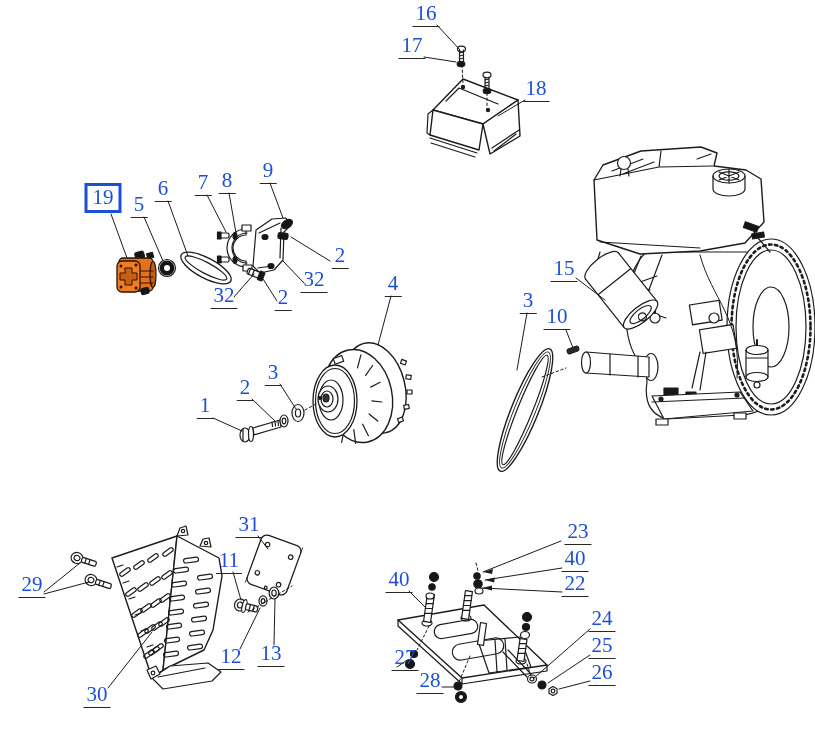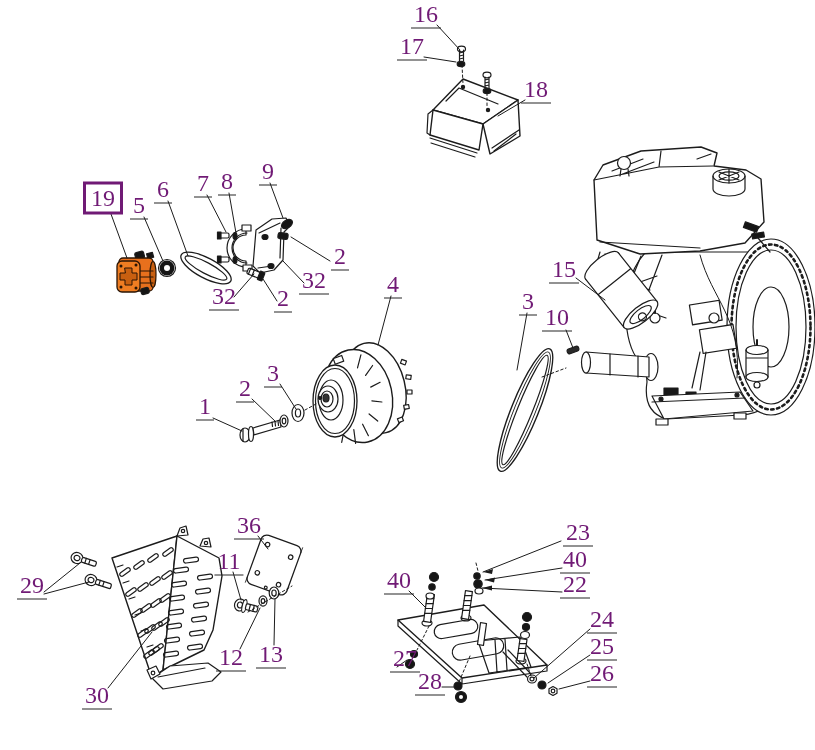--- a/index.html
+++ b/index.html
@@ -1,22 +1,22 @@
 <!DOCTYPE html>
 <html><head>
 <meta charset="utf-8">
 <style>
   html,body{margin:0;padding:0;background:#ffffff;}
   .stage{position:relative;width:815px;height:750px;background:#ffffff;overflow:hidden;
          font-family:"Liberation Serif", serif;}
   .stage svg{position:absolute;left:0;top:0;}
-  .lbl{position:absolute;transform:translate(-50%,-50%);font-size:24px;line-height:1;
-       color:#701a75;border-bottom:1.6px solid #262626;padding:0 3px 2px 3px;
+  .lbl{position:absolute;transform:translate(-50%,-50%);font-size:21px;line-height:1;
+       color:#1d4ed8;border-bottom:1.6px solid #262626;padding:0 3px 2px 3px;
        background:transparent;user-select:none;cursor:pointer;}
-  .lbl.boxed{border:3px solid #701a75;padding:1px 5px 2px 5px;}
+  .lbl.boxed{border:3px solid #1d4ed8;padding:1px 5px 2px 5px;}
 </style>
 </head>
 <body>
 
 <div class="stage">
 
 <svg width="815" height="750" viewBox="0 0 815 750">
 <g stroke="#1c1c1c" stroke-width="1.2" fill="none" stroke-linecap="round" stroke-linejoin="round">
 
   <g>
@@ -410,21 +410,21 @@
   <div class="lbl" style="left:224px;top:297px">32</div>
   <div class="lbl" style="left:283px;top:299px">2</div>
   <div class="lbl" style="left:393px;top:285px">4</div>
   <div class="lbl" style="left:273px;top:374px">3</div>
   <div class="lbl" style="left:245px;top:389px">2</div>
   <div class="lbl" style="left:205px;top:407px">1</div>
   <div class="lbl" style="left:564px;top:270px">15</div>
   <div class="lbl" style="left:528px;top:302px">3</div>
   <div class="lbl" style="left:557px;top:318px">10</div>
   <div class="lbl" style="left:32px;top:586px">29</div>
-  <div class="lbl" style="left:249px;top:526px">36</div>
+  <div class="lbl" style="left:249px;top:526px">31</div>
   <div class="lbl" style="left:229px;top:562px">11</div>
   <div class="lbl" style="left:231px;top:658px">12</div>
   <div class="lbl" style="left:271px;top:655px">13</div>
   <div class="lbl" style="left:97px;top:696px">30</div>
   <div class="lbl" style="left:399px;top:581px">40</div>
   <div class="lbl" style="left:578px;top:533px">23</div>
   <div class="lbl" style="left:575px;top:560px">40</div>
   <div class="lbl" style="left:575px;top:585px">22</div>
   <div class="lbl" style="left:602px;top:620px">24</div>
   <div class="lbl" style="left:602px;top:647px">25</div>

